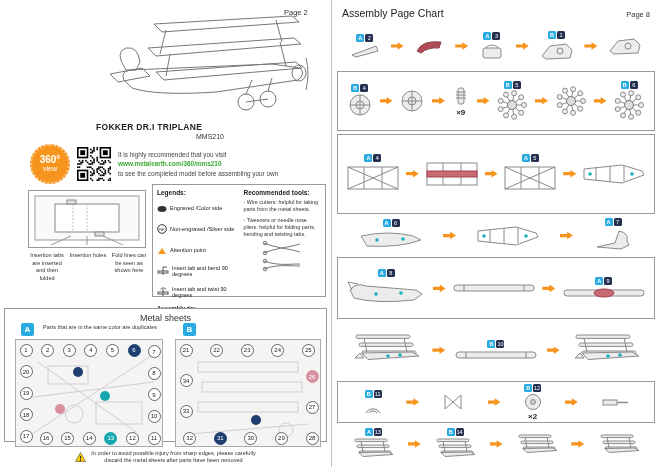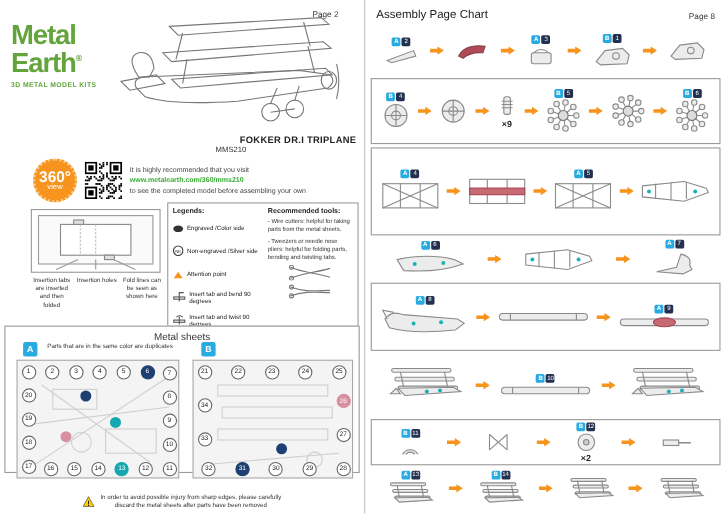--- a/index.html
+++ b/index.html
@@ -10,26 +10,26 @@
 .page2{left:331px;width:329px;border-left:1px solid #c2c2c2}
 .pagelabel{position:absolute;font-size:7.5px;color:#333}
 .p1-label{top:8px;left:284px}
 .p2-label{top:10px;right:10px}
 
 .logo{position:absolute;left:10px;top:20px;color:#63a53c;line-height:1}
 .logo-word{font-size:25px;font-weight:bold;letter-spacing:-1px;display:block}
 .logo-reg{font-size:8px;vertical-align:super}
 .logo-tag{margin-top:5px;font-size:6.2px;font-weight:bold;letter-spacing:.4px;color:#63a53c}
 .plane-art{position:absolute;left:96px;top:10px;width:228px;height:106px}
-.model-name{position:absolute;left:96px;top:122px;width:228px;text-align:right;font-size:8.5px;font-weight:bold;letter-spacing:.3px}
+.model-name{position:absolute;left:96px;top:122px;width:228px;text-align:left;font-size:8.5px;font-weight:bold;letter-spacing:.3px}
 .model-sku{position:absolute;left:96px;top:133px;width:228px;text-align:center;font-size:7px;color:#333}
 
 .promo{position:absolute;left:30px;top:144px;width:296px;height:40px;display:flex;align-items:center;gap:7px}
 .badge360{width:40px;height:40px;border-radius:50%;background:#f7941d;border:2px dotted #fbc98a;display:flex;flex-direction:column;align-items:center;justify-content:center;color:#fff;flex:0 0 auto}
-.badge360 .b1{font-size:14px;font-weight:bold;line-height:1}
+.badge360 .b1{font-size:10px;font-weight:bold;line-height:1}
 .badge360 .b2{font-size:7px;line-height:1.2}
 .qr{width:34px;height:34px;flex:0 0 auto;background:#fff}
 .promo-text{font-size:6.4px;line-height:1.5;color:#444}
 .promo-link{color:#3aaa35;font-weight:bold}
 
 .insertion{position:absolute;left:28px;top:190px;width:120px;height:106px}
 .insert-draw{width:118px;height:58px;border:1px solid #999;background:#fff}
 .insert-labels{display:flex;gap:3px;margin-top:4px}
 .insert-labels span{flex:1;font-size:5.6px;line-height:1.35;color:#333;text-align:center}
 
@@ -37,21 +37,21 @@
 .leg-col{flex:1.05}
 .tools-col{flex:1}
 .leg-title,.tools-title{font-size:6.5px;font-weight:bold;margin-bottom:3px}
 .leg-item{display:flex;align-items:center;gap:3px;margin-bottom:3px}
 .leg-item .lbl{font-size:5.6px;line-height:1.15}
 .tip-title{font-size:6px;font-weight:bold;margin-top:4px}
 .tip-text{font-size:5.4px;line-height:1.3;color:#333}
 .tool-text{font-size:5.4px;line-height:1.35;margin-bottom:3px;color:#333}
 .pliers{display:block;margin:3px auto 0}
 
-.sheets-box{position:absolute;left:4px;top:296px;width:323px;height:134px;border:1px solid #999;background:#fff}
+.sheets-box{position:absolute;left:4px;top:308px;width:323px;height:134px;border:1px solid #999;background:#fff}
 .sheets-title{position:absolute;left:0;top:4px;width:100%;text-align:center;font-size:9px;color:#333}
 .sheets-note{position:absolute;left:38px;top:15px;width:118px;font-size:5.6px;line-height:1.3;color:#333}
 .sheet-label{position:absolute;width:13px;height:13px;background:#29abe2;color:#fff;font-weight:bold;font-size:8px;display:flex;align-items:center;justify-content:center;border-radius:2px}
 .sl-a{left:16px;top:14px}
 .sl-b{left:178px;top:14px}
 .msheet{position:absolute;background:#f4f4f4;border:1px solid #aaa}
 .msheet-a{left:10px;top:30px;width:148px;height:108px}
 .msheet-b{left:170px;top:30px;width:146px;height:108px}
 .sheet-art{position:absolute;left:0;top:0}
 .part-circle{position:absolute;width:13px;height:13px;border:1px solid #666;border-radius:50%;background:#fff;font-size:6px;display:flex;align-items:center;justify-content:center;color:#222}
@@ -73,25 +73,20 @@
 .arrow{width:13px;height:9px;background:#f7941d;clip-path:polygon(0 32%,55% 32%,55% 8%,100% 50%,55% 92%,55% 68%,0 68%);flex:0 0 auto}
 </style>
 </head>
 <body>
 
 <div class="sheet">
 
   <div class="page page1">
     <div class="pagelabel p1-label">Page 2</div>
 
-    <div class="logo">
-      <span class="logo-word">Metal</span>
-      <span class="logo-word"><span>Earth</span><span class="logo-reg">®</span></span>
-      <div class="logo-tag">3D METAL MODEL KITS</div>
-    </div>
 
     <div class="plane-art">
       <svg viewBox="0 0 228 106" width="228" height="106">
         <g fill="none" stroke="#777" stroke-width="1">
           <path d="M58,14 L196,6 L203,12 L66,22 Z"></path>
           <path d="M52,38 L198,28 L205,34 L60,46 Z"></path>
           <path d="M60,62 L200,52 L206,58 L68,70 Z"></path>
           <line x1="70" y1="20" x2="64" y2="44"></line>
             <line x1="180" y1="10" x2="186" y2="32"></line>
           <line x1="74" y1="44" x2="70" y2="66"></line>

